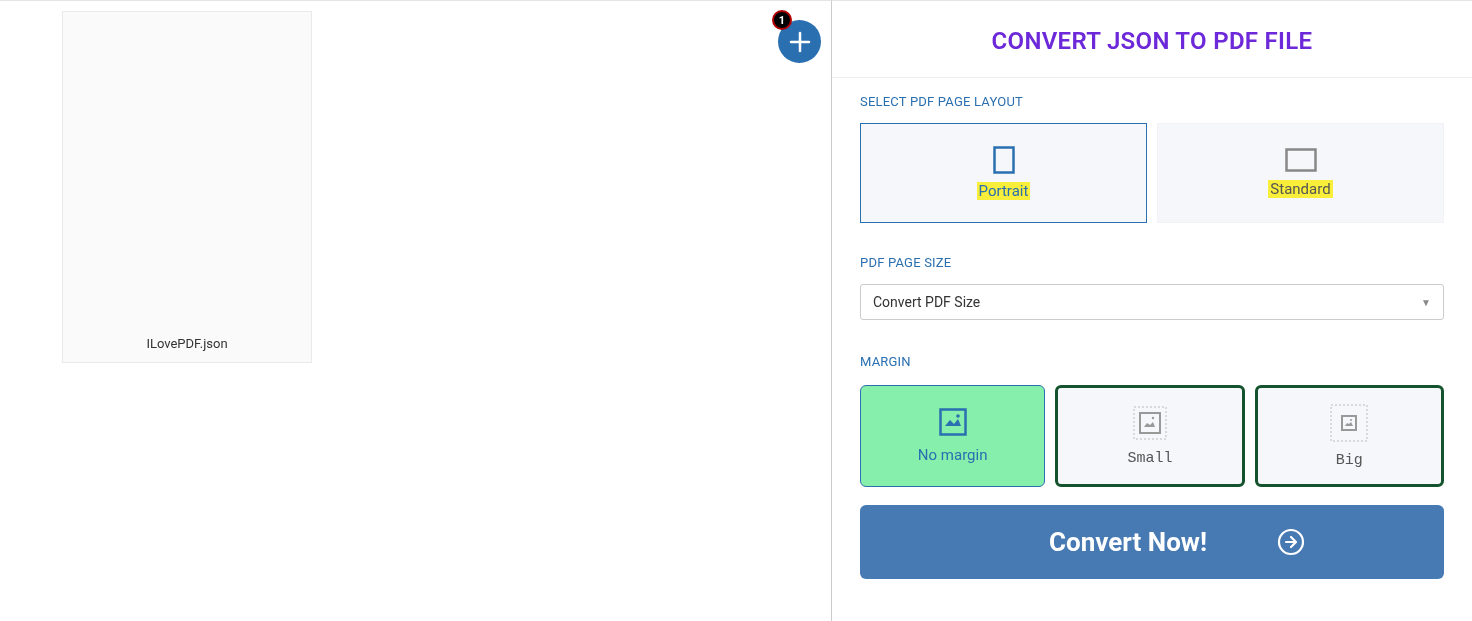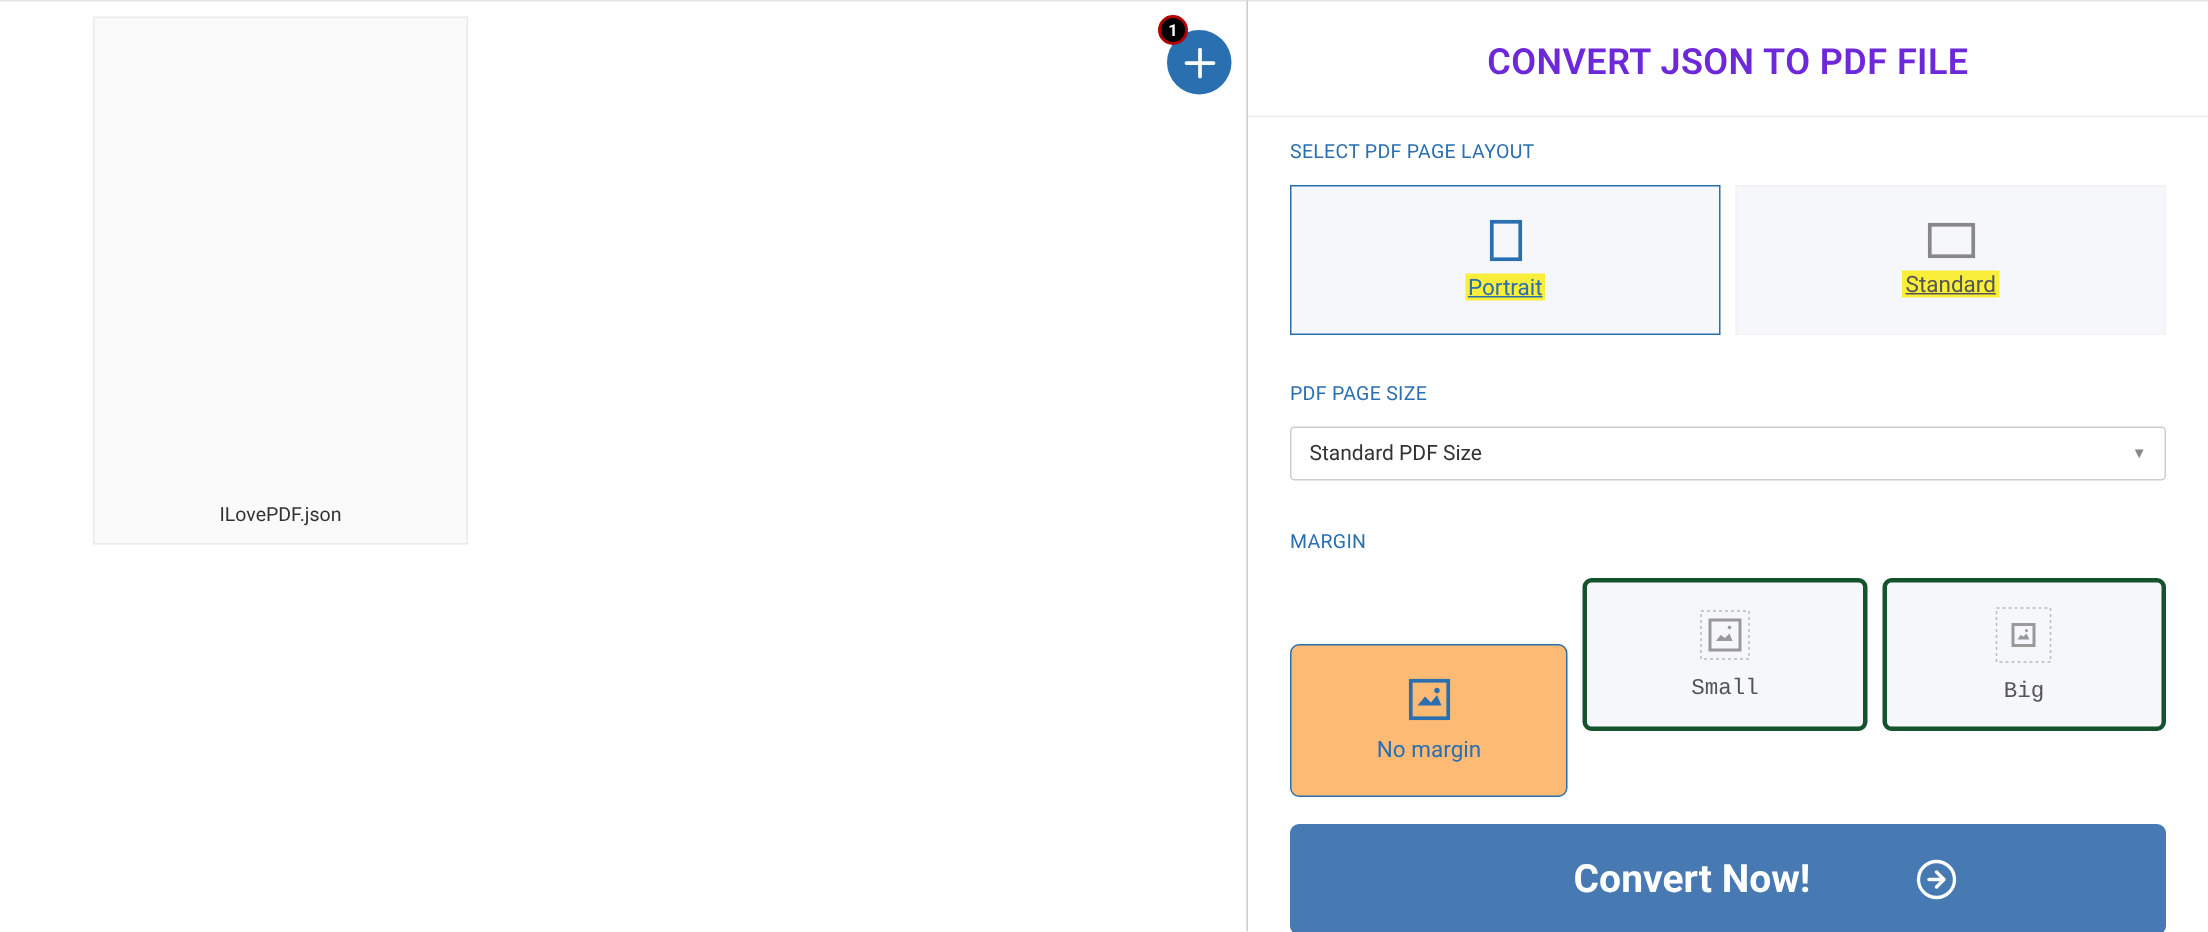--- a/index.html
+++ b/index.html
@@ -109,21 +109,20 @@
       width: 290px;
       height: 100px;
       border-radius: 0;
       display: flex;
       flex-direction: column;
       align-items: center;
       justify-content: center;
       gap: 8px;
       cursor: pointer;
       font-size: 15px;
-      text-decoration: underline;
     }
     .layout-card.selected {
       border: 1.5px solid #2a6fb0;
       background: #f5f7fb;
       color: #2a6fb0;
     }
     .layout-card.unselected {
       border: 1px solid #f2f2f5;
       background: #f6f7fb;
       color: #555;
@@ -165,23 +164,22 @@
       display: flex;
       flex-direction: column;
       align-items: center;
       justify-content: center;
       gap: 10px;
       cursor: pointer;
       font-size: 15px;
     }
     .margin-card.selected {
       border: 1.5px solid #2a6fb0;
-      background: #fdba74;
+      background: #86efac;
       color: #2a6fb0;
-      margin-top: 44px;
     }
     .margin-card.unselected {
       border: 3px solid #14532d;
       background: #f6f7fb;
       color: #555;
       font-family: Liberation Mono, monospace;
     }
     .margin-card .glyph { display: flex; align-items: center; justify-content: center; }
     .convert-button {
       width: 584px;
@@ -240,21 +238,21 @@
             <rect x="1.5" y="1.5" width="29" height="21" fill="none" stroke="#888" stroke-width="2.5"></rect>
           </svg>
         </div>
         <span class="highlight">Standard</span>
       </div>
     </div>
 
     <div class="section-label">PDF PAGE SIZE</div>
     <div class="select-wrap">
       <div class="select-box">
-        <span>Standard PDF Size</span>
+        <span>Convert PDF Size</span>
         <span class="select-caret">▼</span>
       </div>
     </div>
 
     <div class="section-label margin-lbl">MARGIN</div>
     <div class="margin-options">
       <div class="margin-card selected">
         <div class="glyph">
           <svg width="28" height="28" viewBox="0 0 28 28">
             <rect x="1.5" y="1.5" width="25" height="25" fill="none" stroke="#2a6fb0" stroke-width="2.5"></rect>

